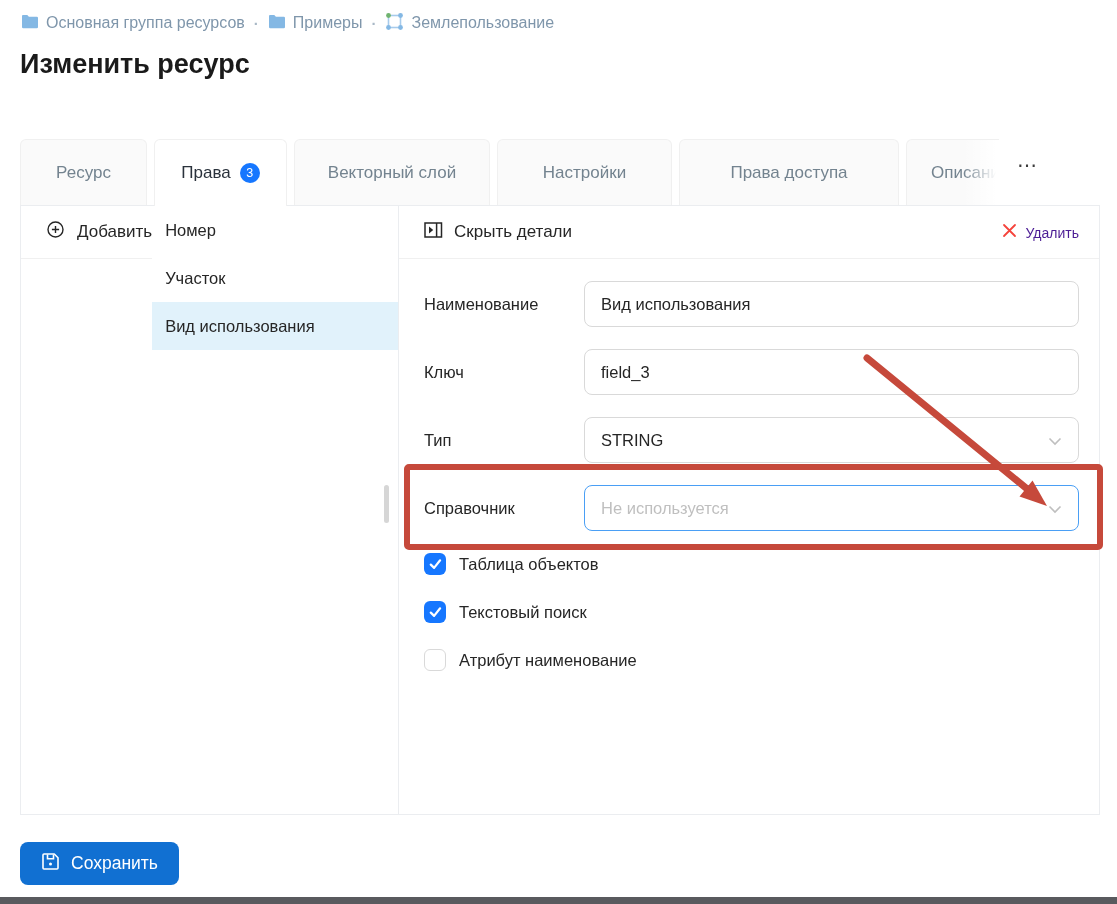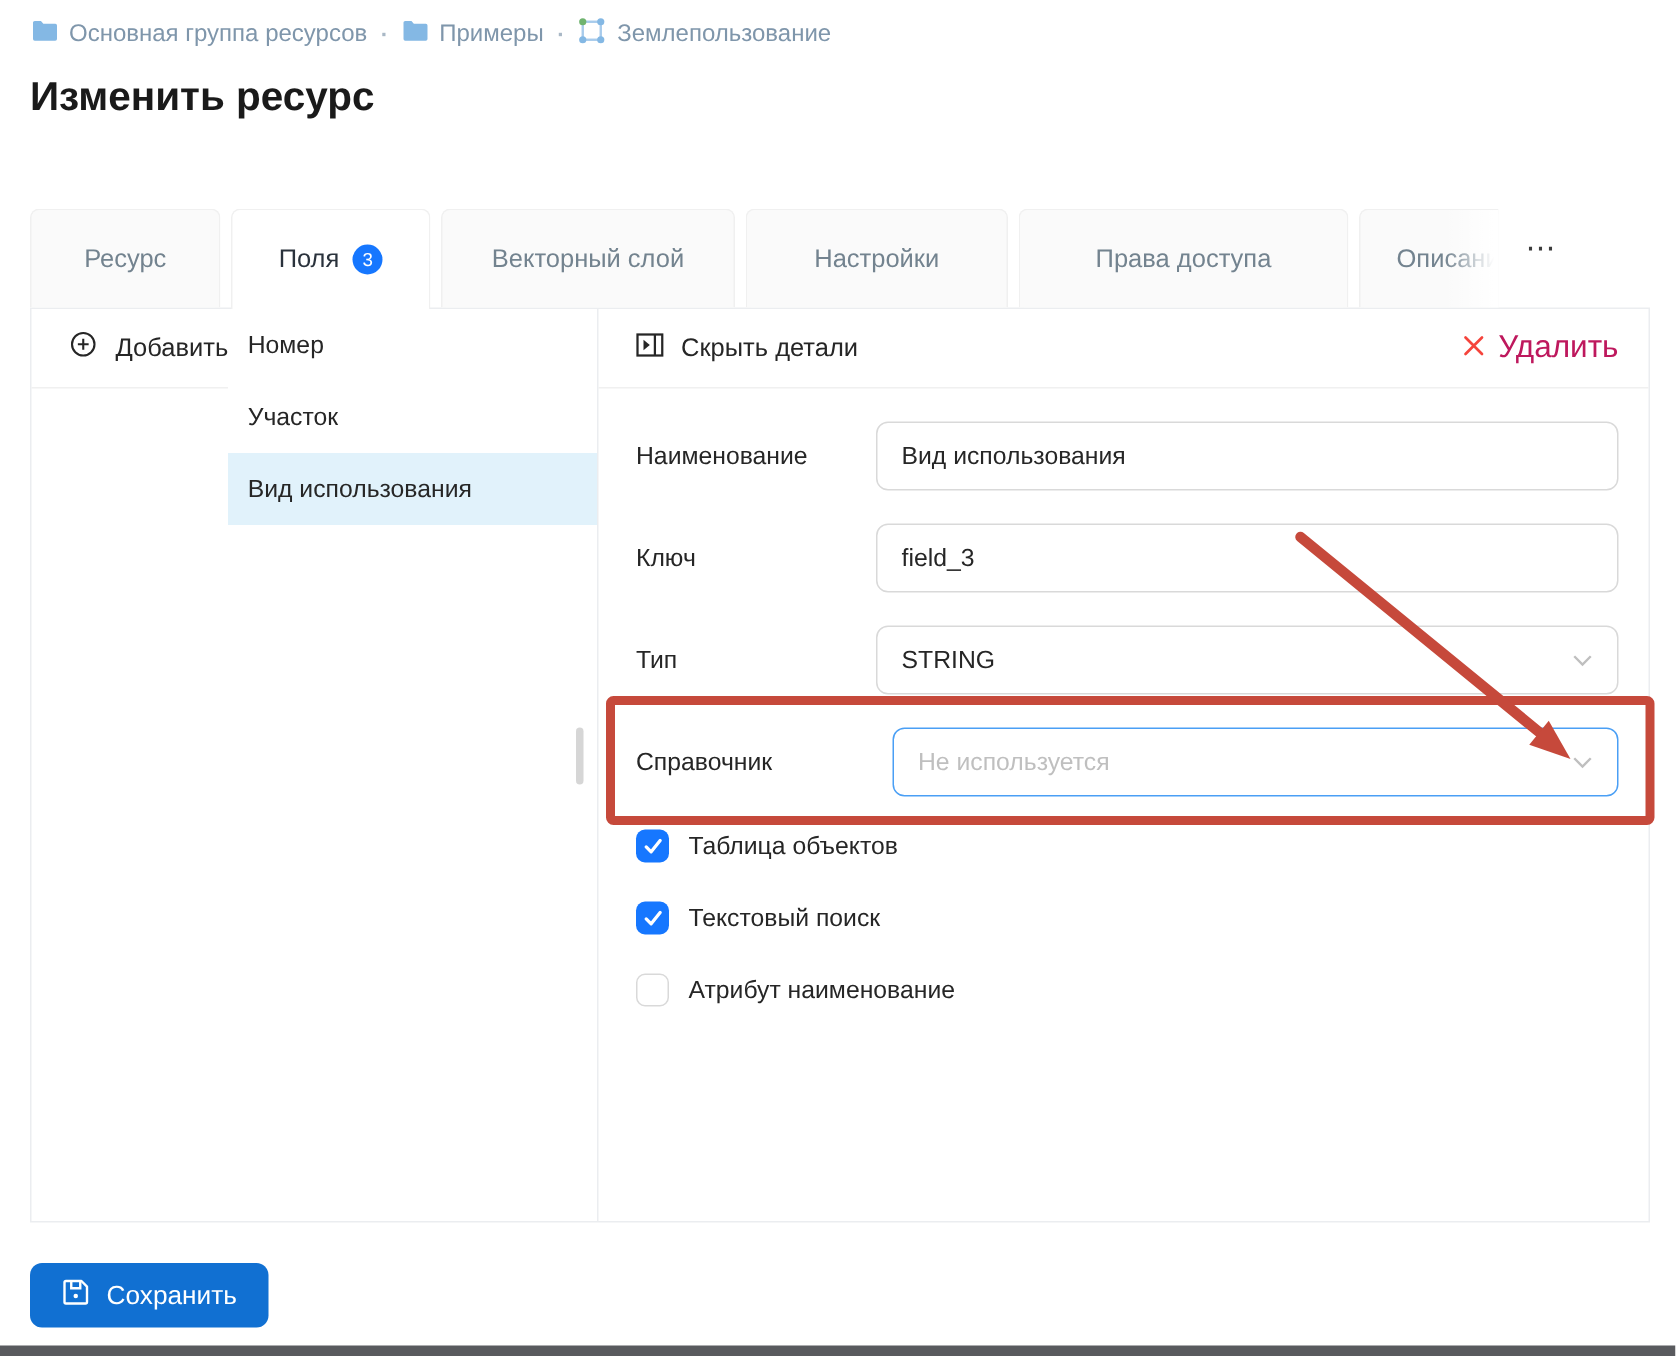--- a/index.html
+++ b/index.html
@@ -35,34 +35,34 @@
   .panel { position:absolute; left:20px; top:205px; width:1080px; height:610px; border:1px solid #ebedf0; background:#fff; display:flex; z-index:1; }
   .left-col { width:378px; flex:none; border-right:1px solid #ebedf0; display:flex; }
   .add-row { height:53px; flex:none; border-bottom:1px solid #f0f0f0; display:flex; align-items:center; padding-left:26px; gap:13px; font-size:17px; color:#262626; cursor:pointer; }
   .field-list { flex:1; }
   .field-item { height:48px; display:flex; align-items:center; padding-left:13px; font-size:16.5px; color:#262626; cursor:pointer; }
   .field-item.selected { background:#e1f2fb; }
 
   .right-col { flex:1; min-width:0; display:flex; flex-direction:column; }
   .details-header { height:53px; flex:none; border-bottom:1px solid #f0f0f0; display:flex; align-items:center; padding:0 20px 0 25px; }
   .hide-details { display:flex; align-items:center; gap:11px; font-size:17px; color:#262626; cursor:pointer; }
-  .delete-btn { margin-left:auto; display:flex; align-items:flex-end; gap:9px; font-size:21px; color:#be185d; cursor:pointer; }
+  .delete-btn { margin-left:auto; display:flex; align-items:flex-end; gap:9px; font-size:14px; color:#4c1d95; cursor:pointer; }
 
   .form { padding:22px 20px 0 25px; }
   .form-row { display:flex; align-items:center; margin-bottom:22px; }
   .form-label { width:160px; flex:none; font-size:16.5px; color:#262626; }
   .control {
     flex:1; height:46px; border:1px solid #d9d9d9; border-radius:8px; background:#fff;
     display:flex; align-items:center; padding:0 16px; font-size:16.5px; color:#262626;
     font-family:"Liberation Sans", sans-serif; width:100%;
   }
   input.control { outline:none; }
   .select { cursor:pointer; }
   .select .chevron { margin-left:auto; flex:none; }
-  .control.focus-blue { border-color:#4a9ff5;margin-left:11px; }
+  .control.focus-blue { border-color:#4a9ff5; }
   .placeholder { color:#bfbfbf; }
 
   .check-row { display:flex; align-items:center; gap:13px; margin-bottom:26px; cursor:pointer; }
   .check-row.first { margin-top:5px; }
   .checkbox { width:22px; height:22px; border-radius:6px; flex:none; display:flex; align-items:center; justify-content:center; }
   .checkbox.checked { background:#1677ff; }
   .checkbox.unchecked { border:1px solid #d9d9d9; background:#fff; }
   .check-label { font-size:16.5px; color:#262626; }
 
   .splitter { position:absolute; left:384px; top:485px; width:5px; height:38px; background:#d6d6d6; border-radius:3px; z-index:4; cursor:col-resize; }
@@ -107,21 +107,21 @@
   </span>
 </nav>
 
 <h1 class="page-title">Изменить ресурс</h1>
 
 <div class="tabs">
   <div class="tab" style="width:127px">
     <span>Ресурс</span>
   </div>
   <div class="tab active" style="width:133px">
-    <span>Поля</span>
+    <span>Права</span>
     <span class="tab-badge">3</span>
   </div>
   <div class="tab" style="width:196px">
     <span>Векторный слой</span>
   </div>
   <div class="tab" style="width:175px">
     <span>Настройки</span>
   </div>
   <div class="tab" style="width:220px">
     <span>Права доступа</span>

